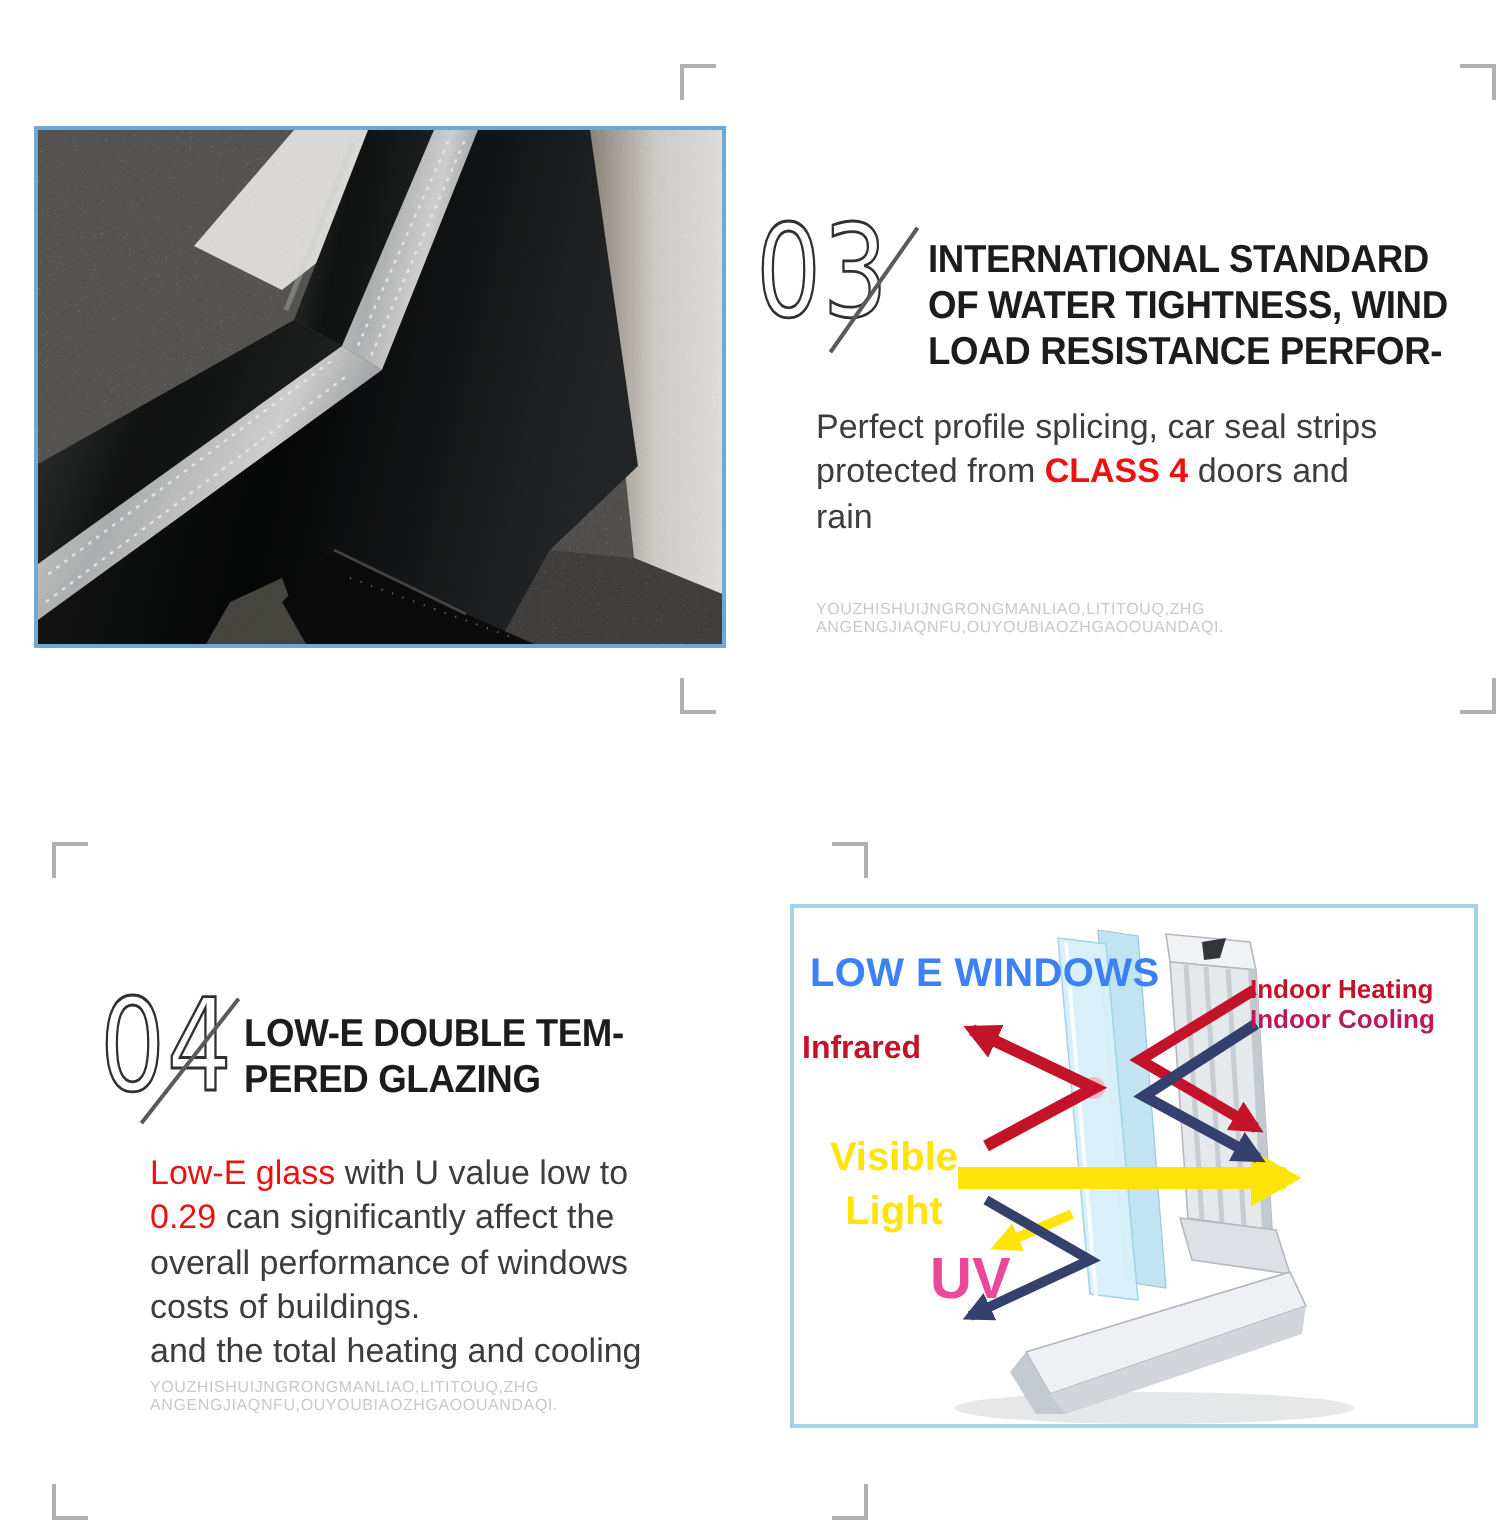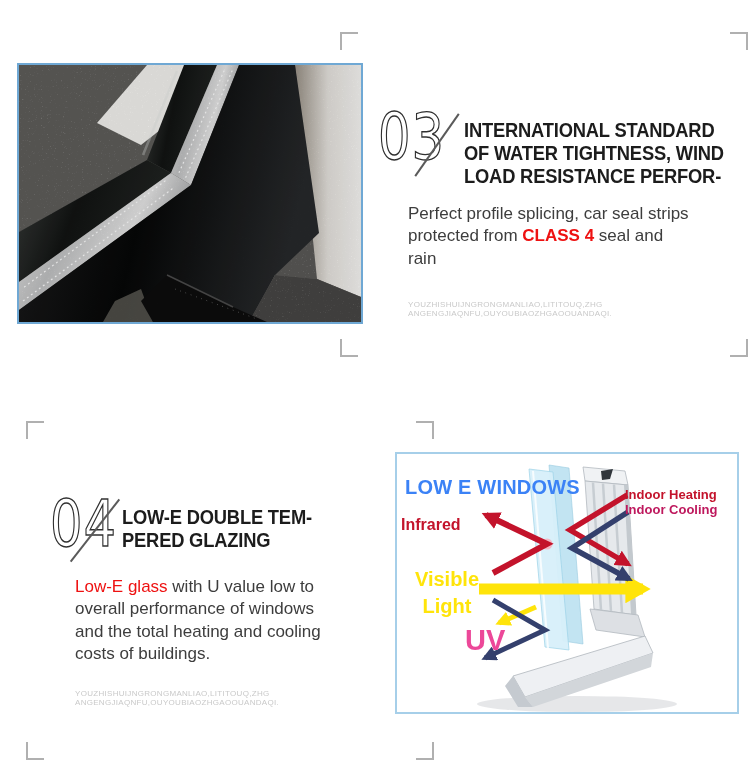--- a/index.html
+++ b/index.html
@@ -123,42 +123,43 @@
   <div class="slash" style="left:436px;top:107px;height:76px;transform:rotate(35deg);"></div>
 
   <div class="headline" style="left:464px;top:119px;">
     <div>INTERNATIONAL STANDARD</div>
     <div>OF WATER TIGHTNESS, WIND</div>
     <div>LOAD RESISTANCE PERFOR-</div>
   </div>
 
   <div class="para" style="left:408px;top:203px;">
     <div class="line">Perfect profile splicing, car seal strips</div>
-    <div class="line"><span>protected from </span><span class="redbold">CLASS 4</span><span> seal and</span></div>
+    <div class="line"><span>protected from </span><span class="redbold">CLASS 4</span><span> doors and</span></div>
     <div class="line">rain</div>
   </div>
 
   <div class="wm" style="left:408px;top:301px;">
     <div>YOUZHISHUIJNGRONGMANLIAO,LITITOUQ,ZHG</div>
     <div>ANGENGJIAQNFU,OUYOUBIAOZHGAOOUANDAQI.</div>
   </div>
 
   <div class="bignum" style="left:50px;top:492px;">04</div>
   <div class="slash" style="left:94px;top:491px;height:79px;transform:rotate(38deg);"></div>
 
   <div class="headline" style="left:122px;top:506px;">
     <div>LOW-E DOUBLE TEM-</div>
     <div>PERED GLAZING</div>
   </div>
 
   <div class="para" style="left:75px;top:576px;">
     <div class="line"><span class="red">Low-E glass</span><span> with U value low to</span></div>
+    <div class="line"><span class="red">0.29</span><span> can significantly affect the</span></div>
     <div class="line">overall performance of windows</div>
+    <div class="line">costs of buildings.</div>
     <div class="line">and the total heating and cooling</div>
-    <div class="line">costs of buildings.</div>
   </div>
 
   <div class="wm" style="left:75px;top:690px;">
     <div>YOUZHISHUIJNGRONGMANLIAO,LITITOUQ,ZHG</div>
     <div>ANGENGJIAQNFU,OUYOUBIAOZHGAOOUANDAQI.</div>
   </div>
 
   <div class="diagram">
     <svg width="340" height="258" viewBox="0 0 340 258">
       <defs>

